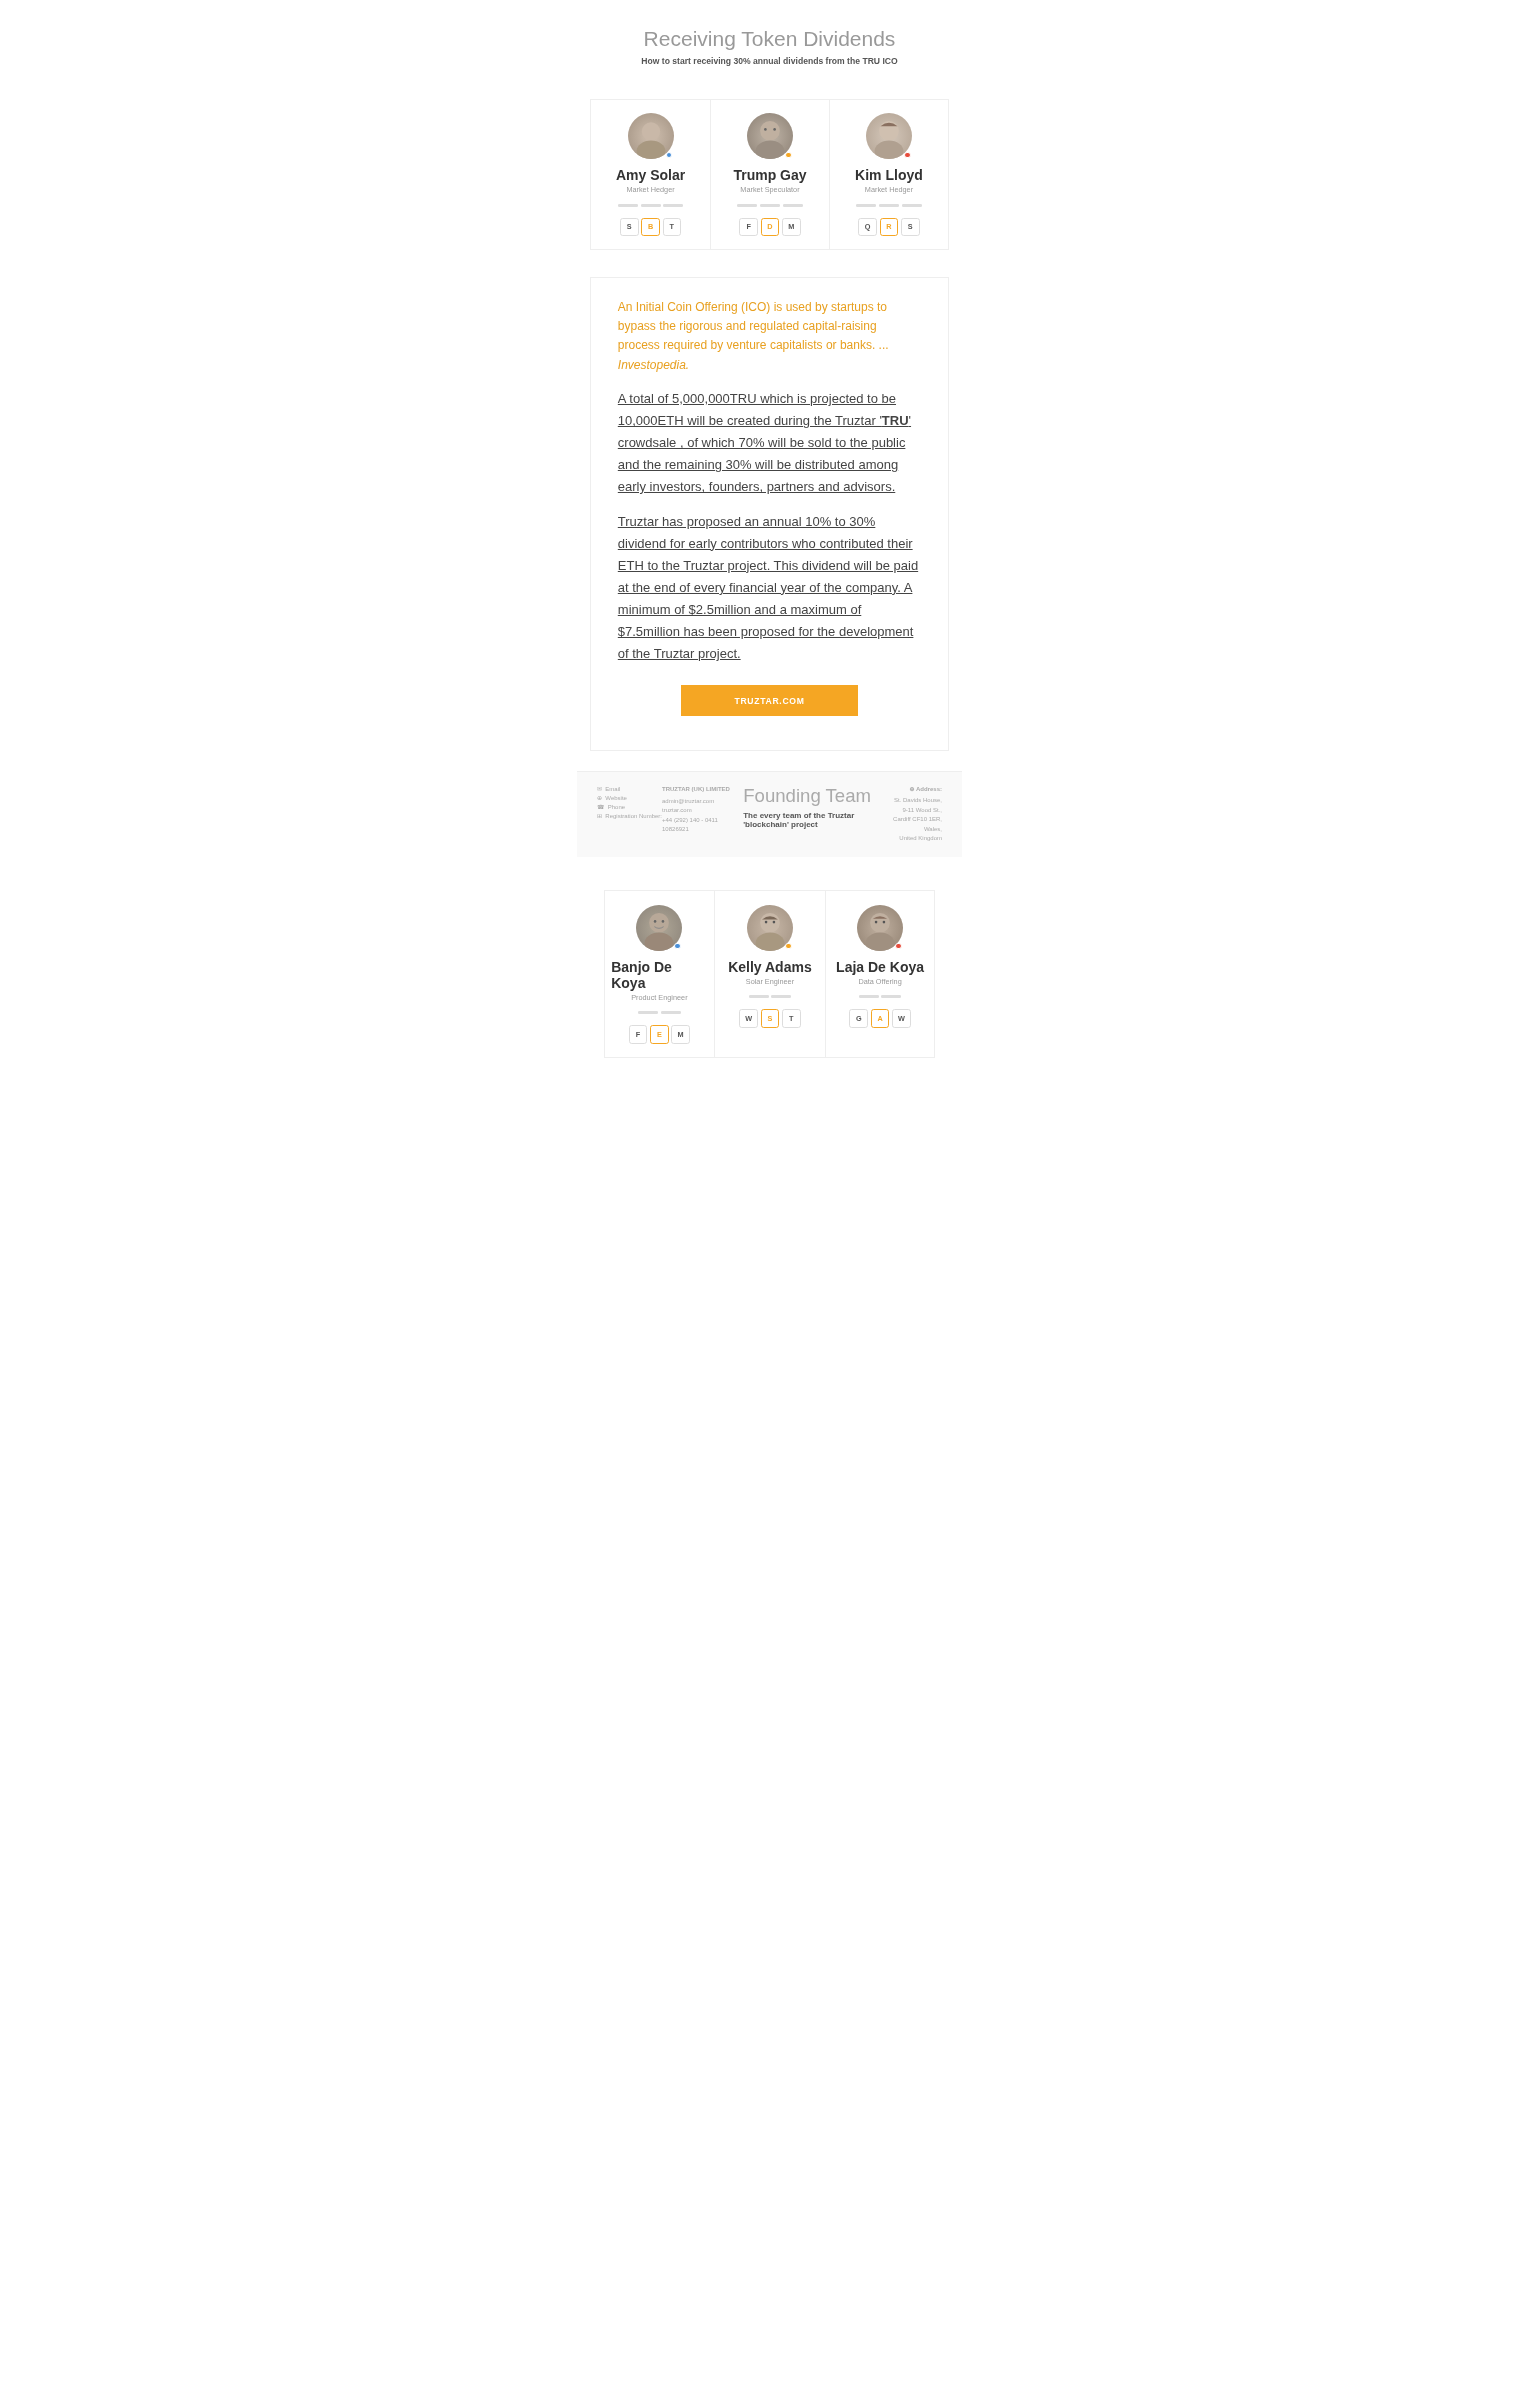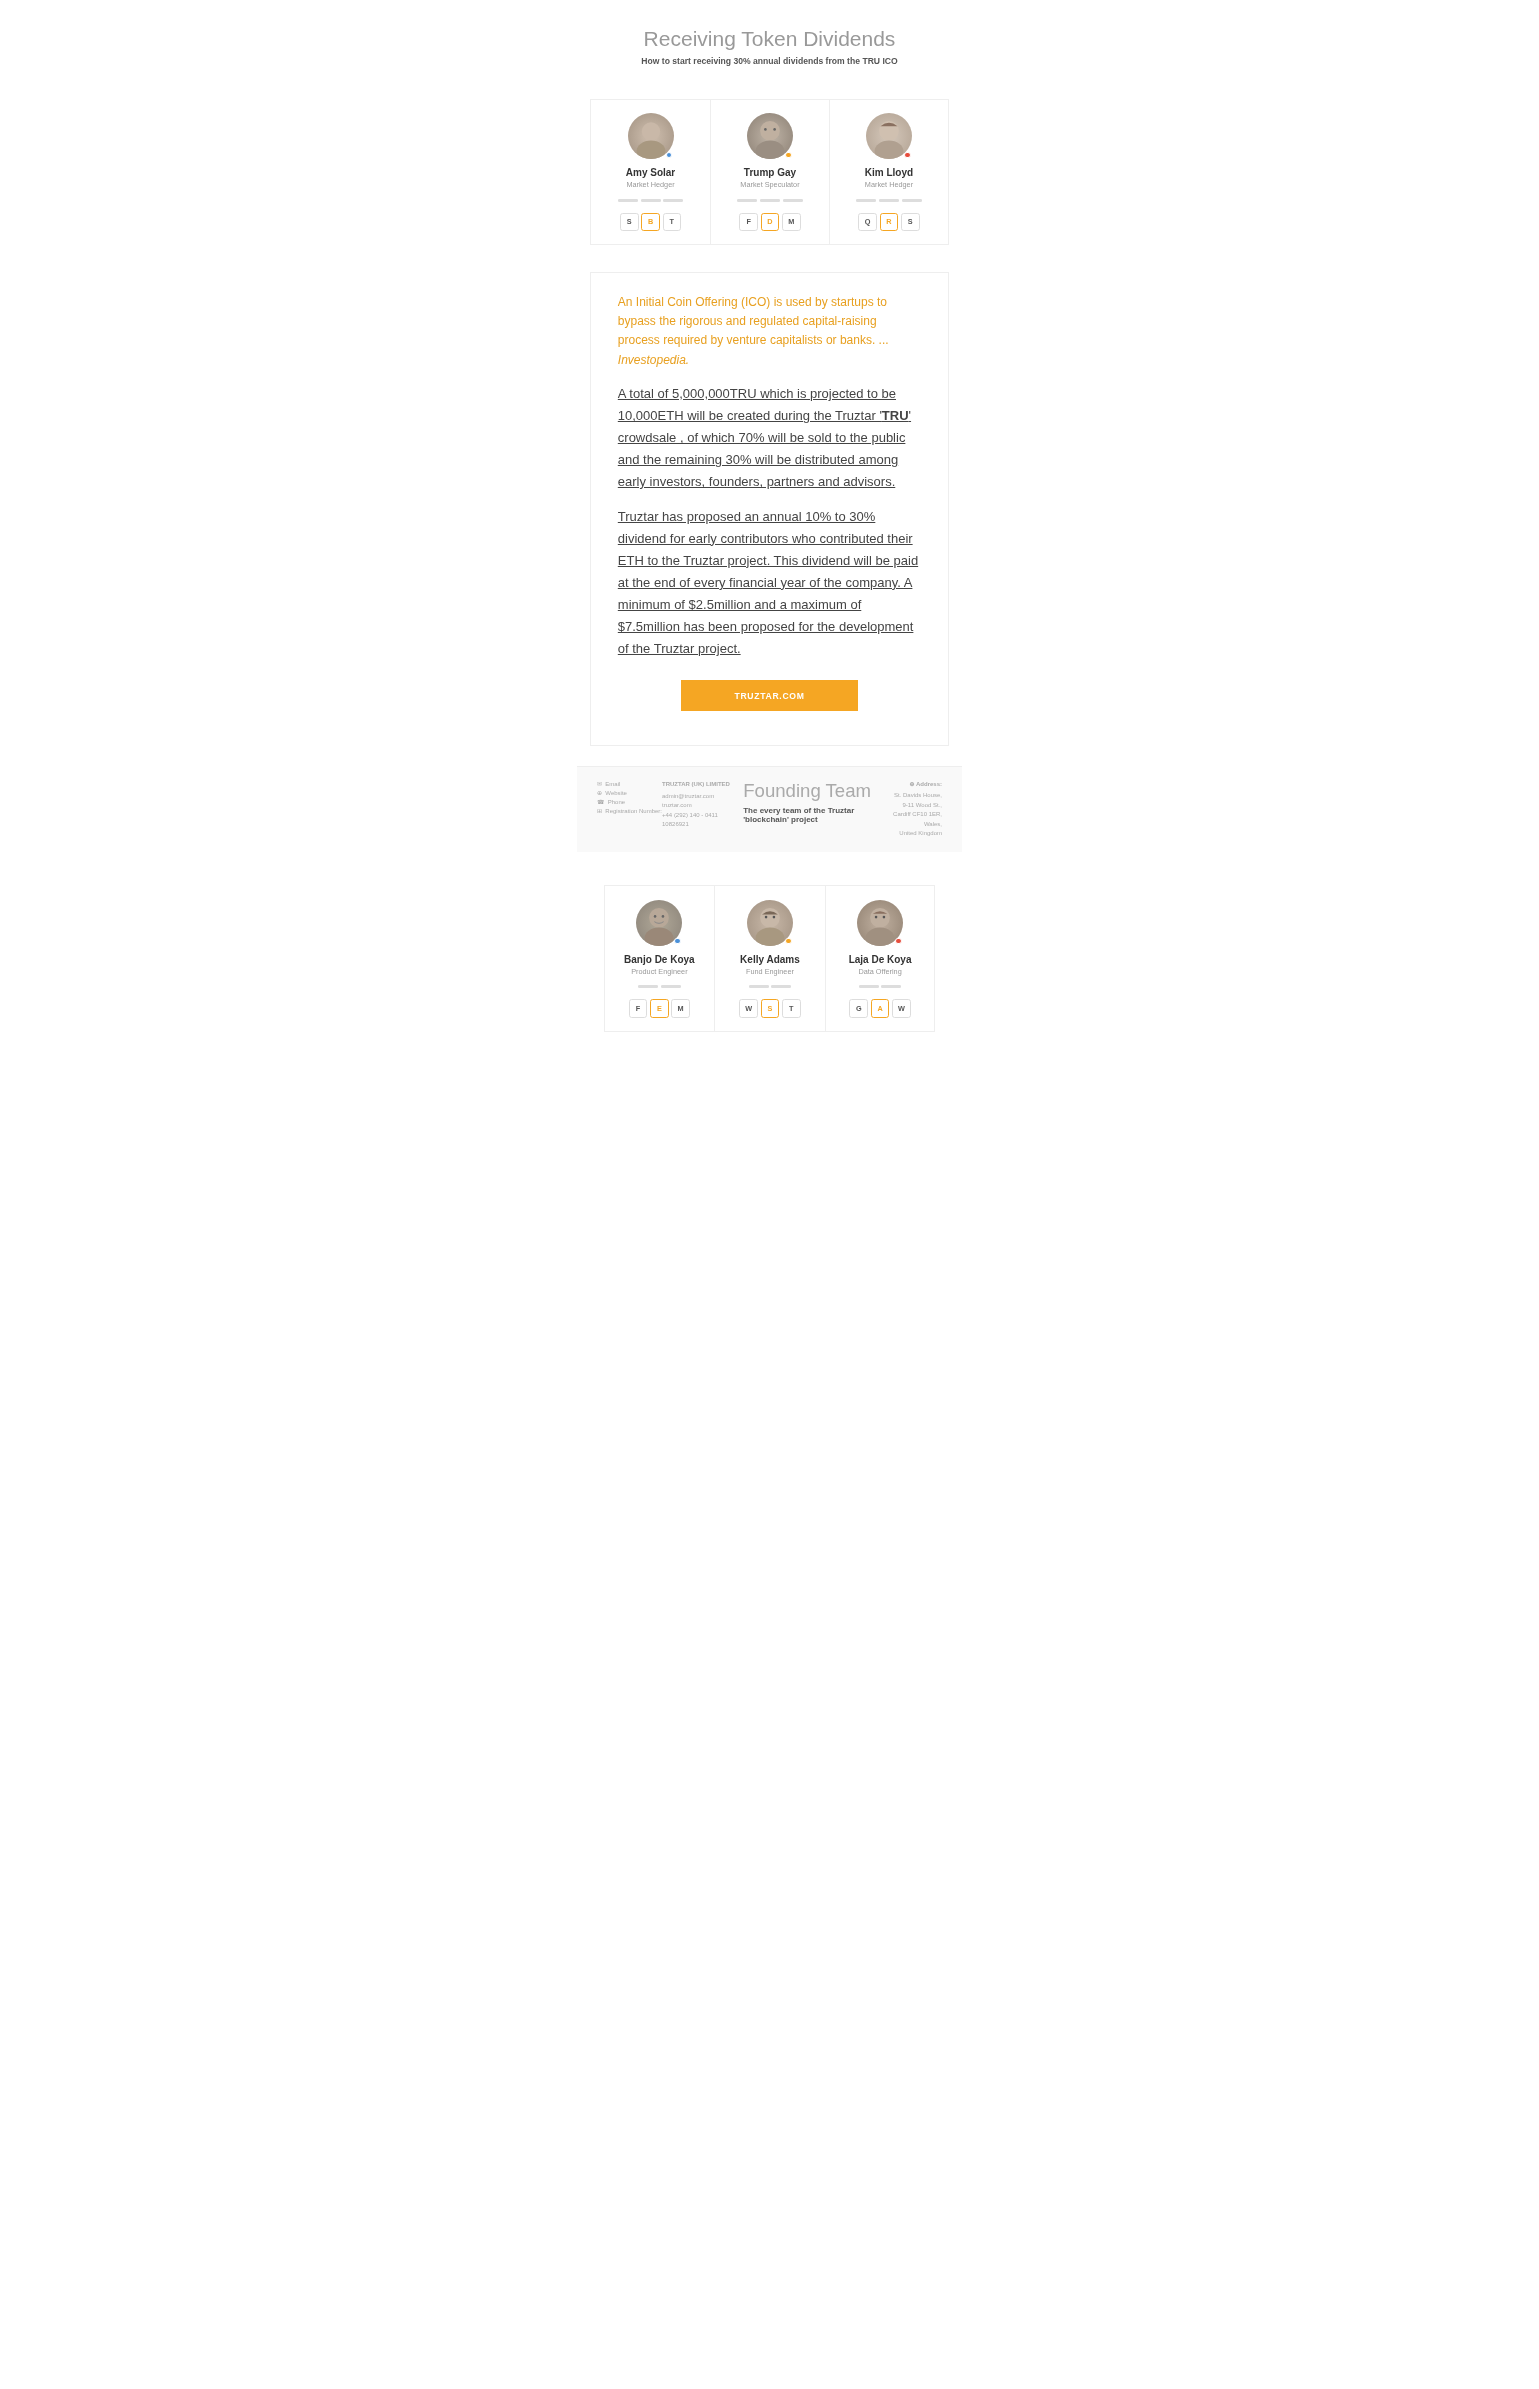--- a/index.html
+++ b/index.html
@@ -60,21 +60,21 @@
       width: 6.6px;
       height: 6.6px;
       border-radius: 50%;
       border: 1.3px solid #fff;
     }
     .dot-blue { background: #4a90d9; }
     .dot-orange { background: #f5a623; }
     .dot-red { background: #e74c3c; }
 
     .profile-name {
-      font-size: 10px;
+      font-size: 14px;
       font-weight: 600;
       color: #333;
       margin-bottom: 2px;
     }
     .profile-role {
       font-size: 7.3px;
       color: #999;
       margin-bottom: 9.3px;
     }
 
@@ -391,21 +391,21 @@
             <circle cx="35" cy="27" r="15" fill="#c8b8a8"></circle>
             <ellipse cx="35" cy="58" rx="22" ry="16" fill="#a89880"></ellipse>
             <path d="M23 22 Q35 12 47 22" fill="#7a6858" stroke="none"></path>
             <circle cx="29" cy="26" r="2" fill="#555"></circle>
             <circle cx="41" cy="26" r="2" fill="#555"></circle>
           </svg>
         </div>
         <div class="avatar-dot dot-orange"></div>
       </div>
       <span class="profile-name">Kelly Adams</span>
-      <span class="profile-role">Fund Engineer</span>
+      <span class="profile-role">Solar Engineer</span>
       <div class="skill-bars">
         <div class="skill-bar"></div>
         <div class="skill-bar"></div>
       </div>
       <div class="tag-buttons">
         <button class="tag-btn">W</button>
         <button class="tag-btn" style="color:#f5a623; border-color:#f5a623;">S</button>
         <button class="tag-btn">T</button>
       </div>
     </div>

